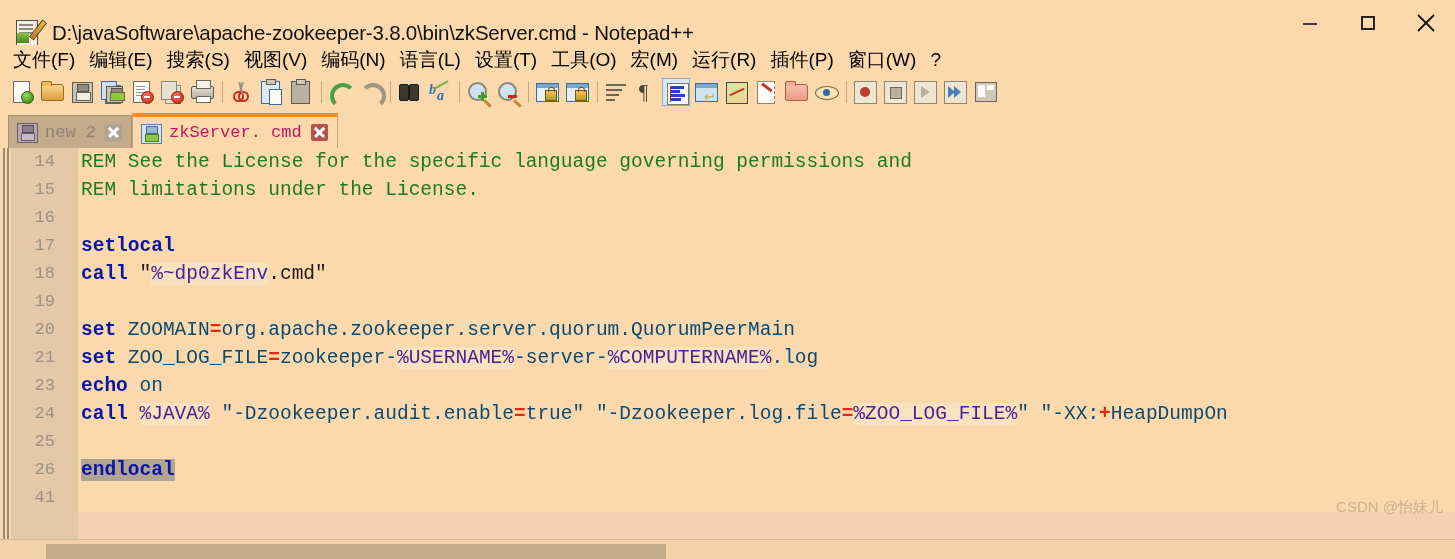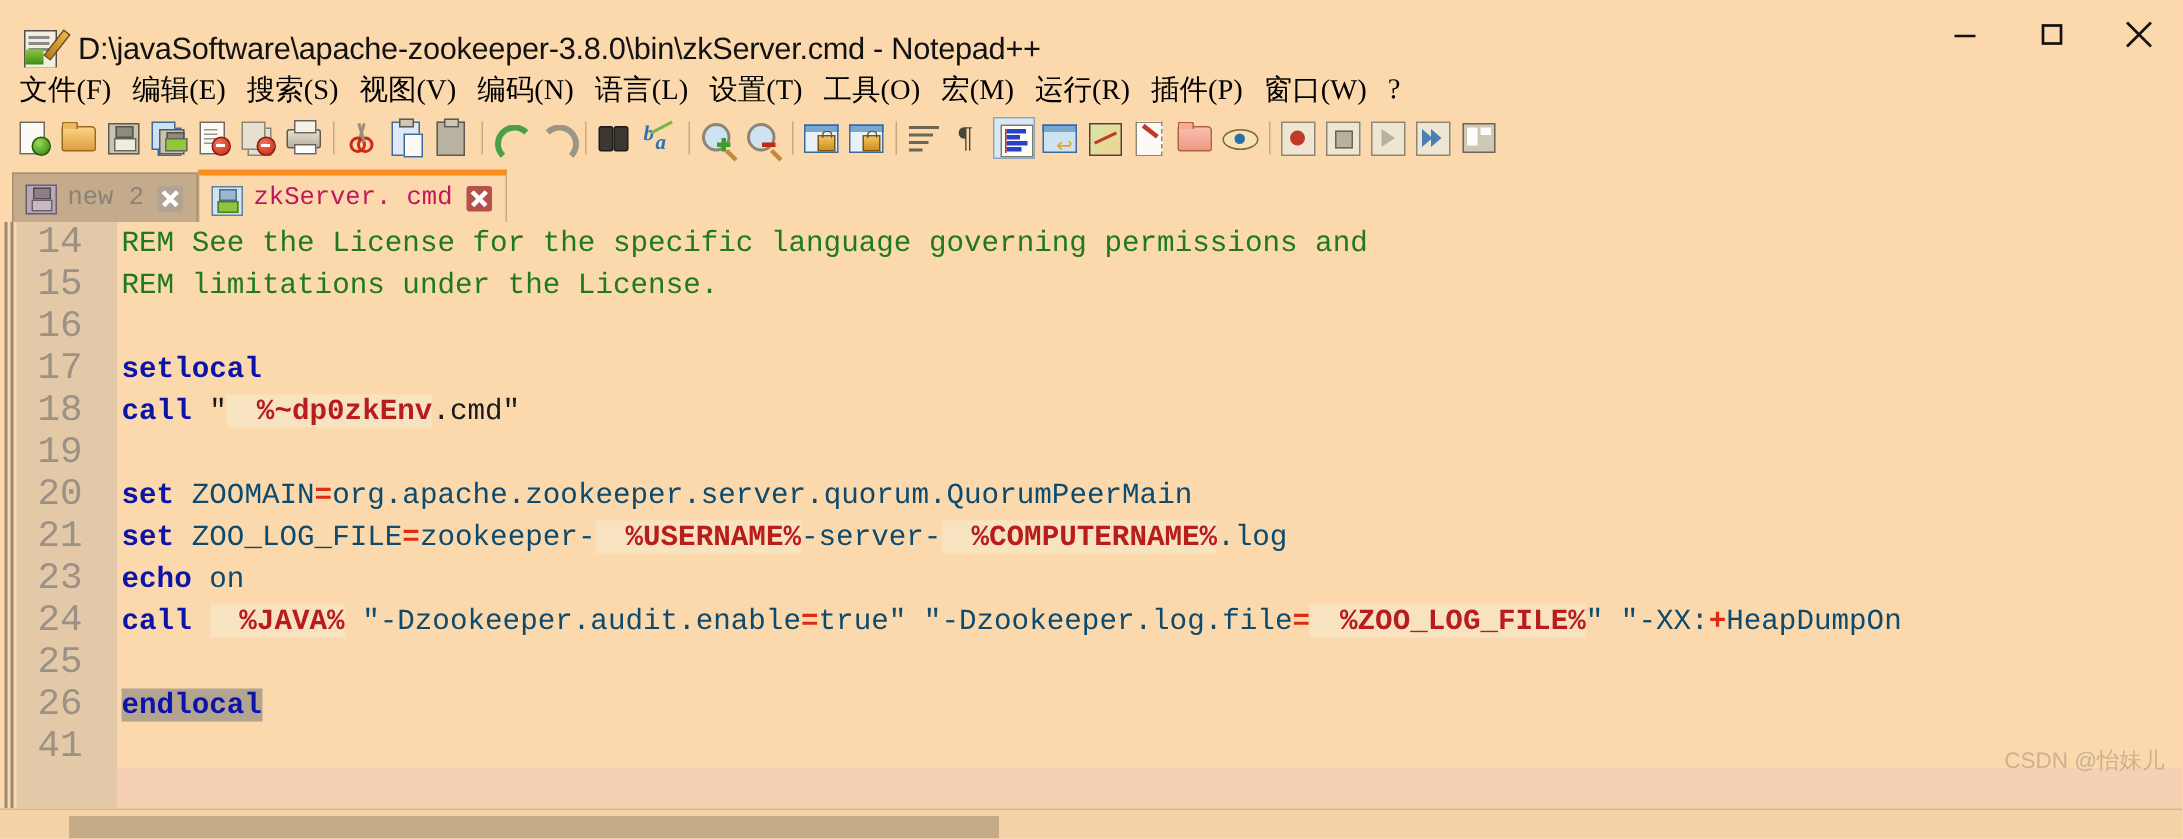--- a/index.html
+++ b/index.html
@@ -76,21 +76,21 @@
     background: #fcd9ad;
     display: flex; align-items: center;
     padding-left: 6px;
     box-sizing: border-box;
   }
   .menu-item {
     font-size: 19px;
     color: #000;
     padding: 0 7px;
     white-space: nowrap;
-    font-family: Liberation Serif, serif;
+    font-family: Liberation Sans, sans-serif;
   }
   .menu-item.help { font-weight: 400; }
 
   
   .toolbar {
     position: absolute; left: 0; top: 74px;
     width: 1455px; height: 36px;
     background: #fcd9ad;
     display: flex; align-items: center;
     padding-left: 8px;
@@ -458,28 +458,28 @@
     font-family: "Liberation Mono", monospace;
     font-size: 19.5px;
     line-height: 28px;
     color: #1a1a1a;
   }
   .lnum {
     position: absolute; left: 0;
     width: 67px; height: 28px; line-height: 28px;
     text-align: right; padding-right: 12px; box-sizing: border-box;
     font-family: "Liberation Mono", monospace;
-    font-size: 25px;
+    font-size: 17px;
     color: #9b9184;
   }
   .code-line { padding-left: 3px; }
   .k-comment { color: #1f7a1f; }
   .k-kw      { color: #0c14a8; font-weight: bold; }
   .k-op      { color: #e02b14; font-weight: bold; }
-  .k-var     { color: #b91c1c; font-weight: bold; background: #f7e3c0; padding-left: 20px; }
+  .k-var     { color: #4c1d95; font-weight: normal; background: #f7e3c0; }
   .k-str     { color: #1a1a1a; }
   .k-plain   { color: #0c4a6e; }
   .sel-hl    { background: #b3a492; }
   .curline {
     position: absolute; left: 78px; right: 0;
     height: 28px; background: #efc9b6; opacity: .55;
   }
 
   
   .watermark {

